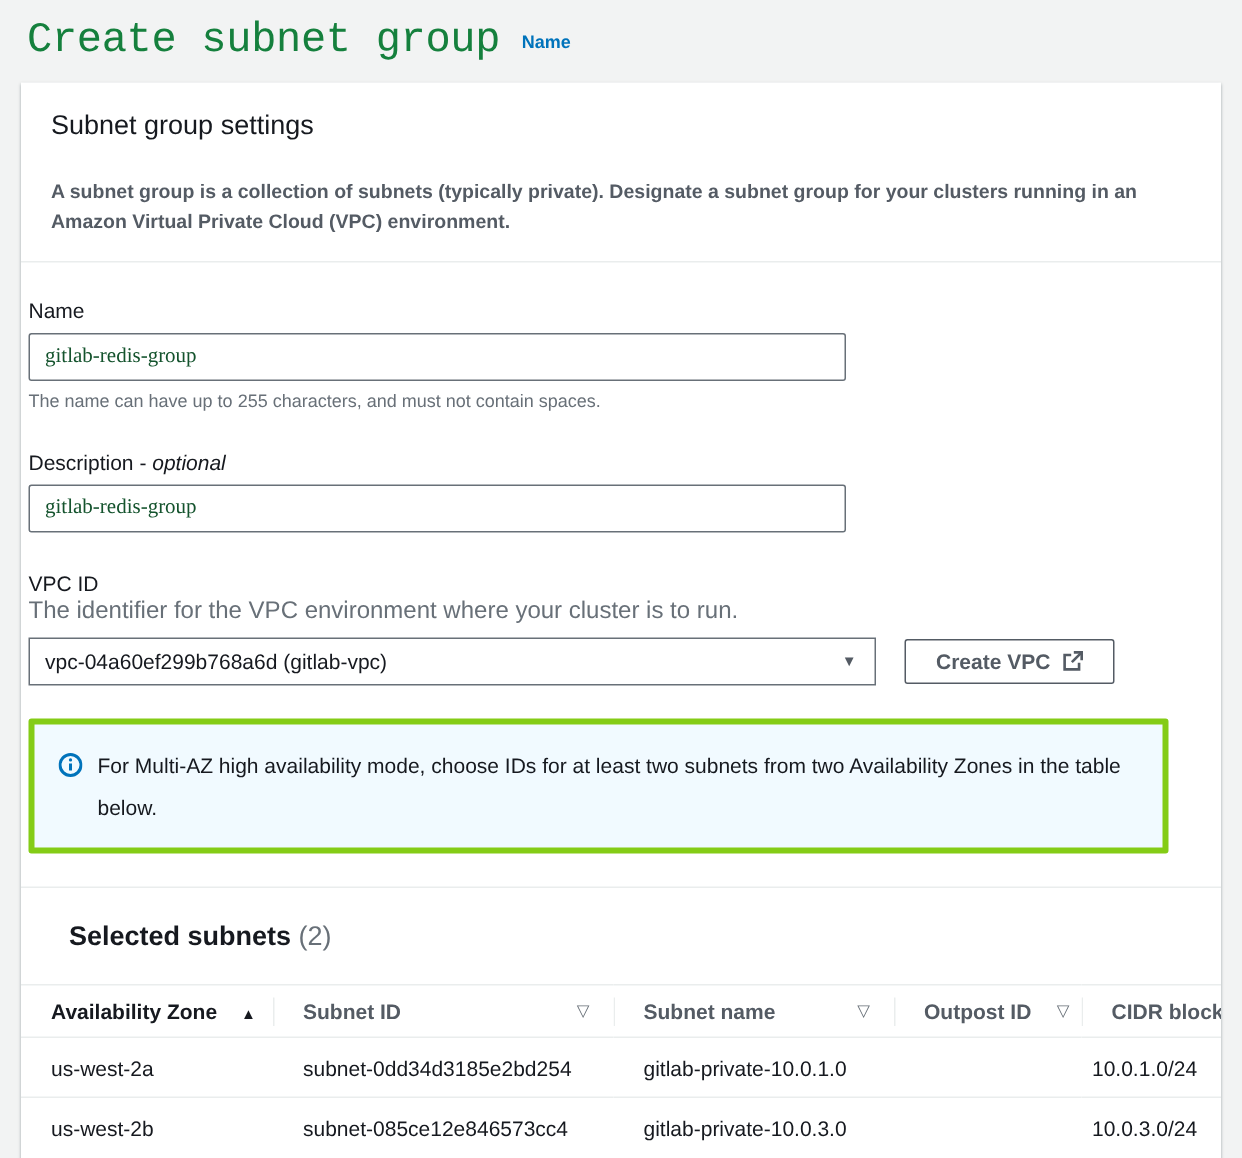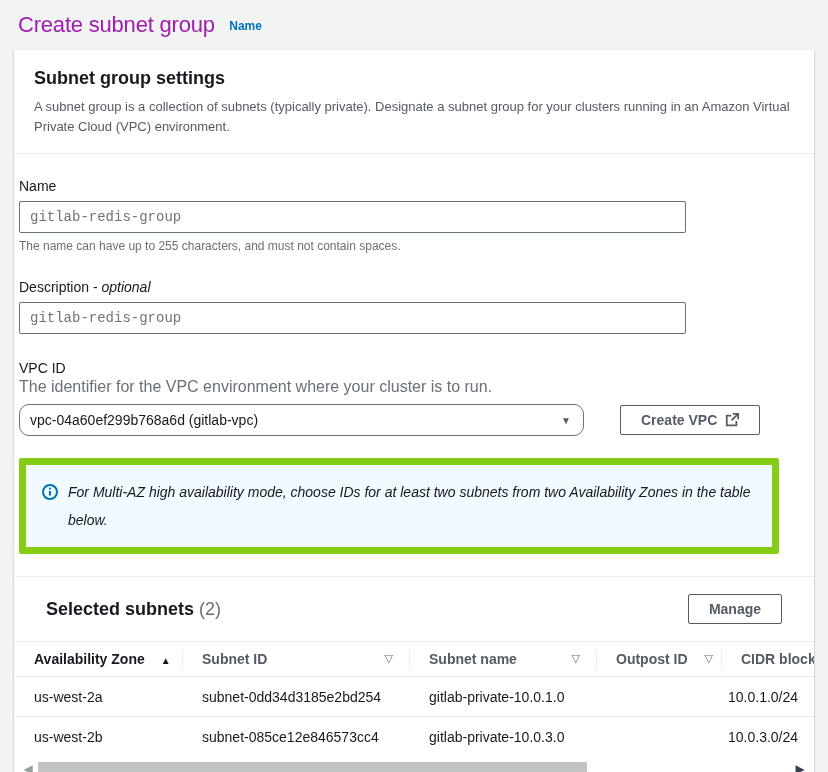--- a/index.html
+++ b/index.html
@@ -4,61 +4,61 @@
 <style>
   * { margin:0; padding:0; box-sizing:border-box; }
   html,body { width:828px; height:772px; }
   body {
     background:#f2f3f3;
     font-family:"Liberation Sans","DejaVu Sans",sans-serif;
     color:#16191f;
     overflow:hidden;
   }
   .page-header { padding:12px 18px 12px 18px; }
-  .page-title { display:inline; font-size:22px; font-weight:400; color:#a21caf; letter-spacing:-0.2px; }
+  .page-title { display:inline; font-size:28px; font-weight:400; color:#15803d; letter-spacing:-0.2px;font-family:Liberation Mono, monospace; }
   .info-link { color:#0073bb; font-size:12px; font-weight:700; text-decoration:none; margin-left:10px; vertical-align:2px; cursor:pointer; }
 
   .panel {
     width:800px; margin-left:14px; background:#fff;
     box-shadow:0 1px 2px 0 rgba(0,28,36,.35);
   }
 
   .card-header { padding:18px 20px 16px 20px; border-bottom:1px solid #eaeded; }
-  .card-title { font-size:18px; font-weight:700; color:#16191f; margin-bottom:8px; }
-  .card-desc { font-size:13px; color:#545b64; line-height:1.55; max-width:764px; }
+  .card-title { font-size:18px; font-weight:400; color:#16191f; margin-bottom:24px; }
+  .card-desc { font-size:13px; color:#545b64; line-height:1.55; max-width:764px;font-weight:bold; }
 
   .card-form { padding:24px 20px 22px 5px; }
   .field { margin-bottom:26px; }
   .field-label { font-size:14px; color:#16191f; display:block; margin-bottom:7px; }
   .optional { font-style:italic; }
   .text-input {
-    width:667px; height:32px; border:1px solid #687078; border-radius:2px;
-    font-family:Liberation Mono, monospace; font-size:14px; color:#737373; padding:0 10px; background:#fff;
+    width:545px; height:32px; border:1px solid #687078; border-radius:2px;
+    font-family:Liberation Serif, serif; font-size:14px; color:#14532d; padding:0 10px; background:#fff;
     display:block; outline:none;
   }
   .field-hint { font-size:12px; color:#687078; margin-top:6px; }
   .label-hint { font-size:16px; color:#687078; margin:-2px 0 8px 0; }
 
   .vpc-row { display:flex; align-items:flex-start; }
   .select {
-    width:565px; height:32px; border:1px solid #687078; border-radius:10px; background:#fff;
+    width:565px; height:32px; border:1px solid #687078; border-radius:0; background:#fff;
     display:flex; align-items:center; justify-content:space-between; padding:0 12px 0 10px;
     font-size:14px; color:#16191f; cursor:pointer;
   }
   .select-caret { font-size:10px; color:#545b64; }
   .btn {
     background:#fff; border:1px solid #545b64; border-radius:2px; color:#545b64;
     font-family:inherit; font-size:14px; font-weight:700; height:30px; padding:0 20px;
     cursor:pointer; display:inline-flex; align-items:center; gap:8px;
   }
-  .create-vpc { margin-left:36px; margin-top:1px;align-items:center; }
+  .create-vpc { margin-left:19px; margin-top:1px;align-items:center; }
 
   .alert {
-    margin-top:22px; width:760px; border:7px solid #84cc16; border-radius:2px;
-    background:#f1faff; padding:13px 16px 13px 16px; display:flex; gap:10px;font-style:italic;
+    margin-top:22px; width:760px; border:4px solid #84cc16; border-radius:2px;
+    background:#f1faff; padding:13px 16px 13px 16px; display:flex; gap:10px;
   }
   .alert-text { font-size:14px; color:#16191f; line-height:28px; max-width:700px; }
   .info-icon { flex:0 0 auto; margin-top:6px; }
 
   .subnets-header {
     border-top:1px solid #eaeded; height:65px; padding:0 32px;
     display:flex; align-items:center; justify-content:space-between;
   }
   .subnets-title { font-size:18px; font-weight:700; color:#16191f; }
   .subnets-count { font-weight:400; color:#687078; }
@@ -153,23 +153,20 @@
         </span>
         <div class="alert-text">For Multi-AZ high availability mode, choose IDs for at least two subnets from two Availability Zones in the table below.</div>
       </div>
     </div>
   </div>
 
   <div class="subnets-header">
     <div class="subnets-title"><span>Selected subnets</span>
       <span class="subnets-count">(2)</span>
     </div>
-    <button class="btn">
-      <span>Manage</span>
-    </button>
   </div>
 
   <div class="table-wrap">
     <table class="tbl">
       <colgroup>
           <col class="c1">
           <col class="c2">
           <col class="c3">
           <col class="c4">
           <col class="c5">

